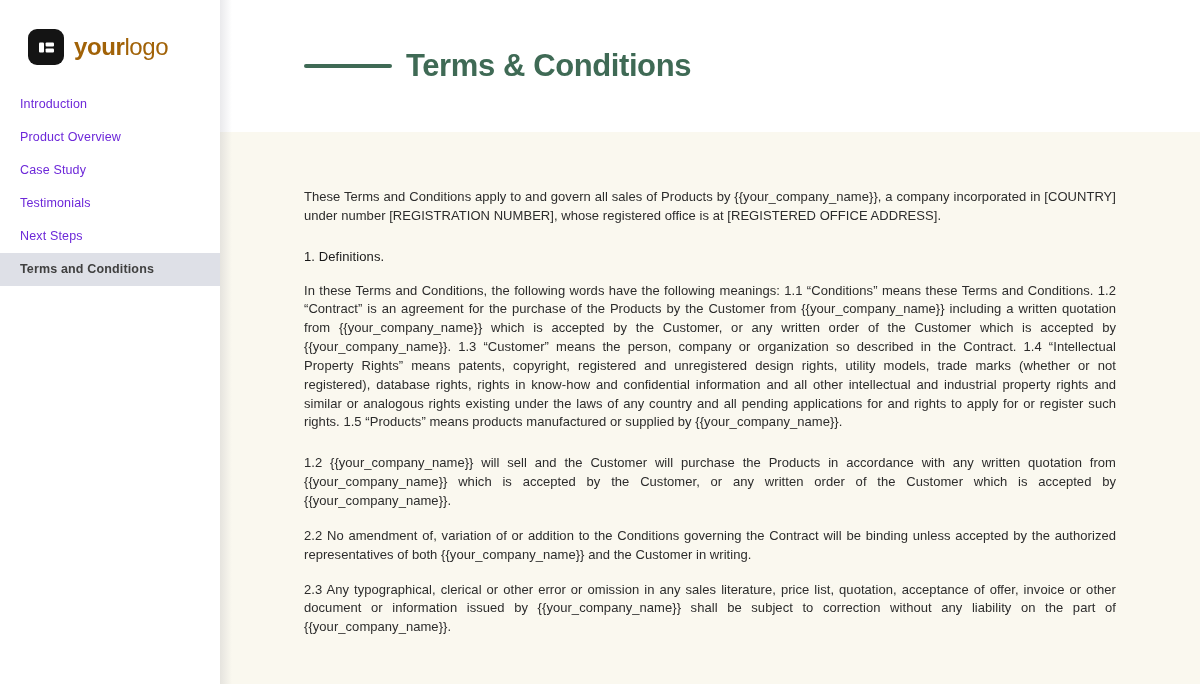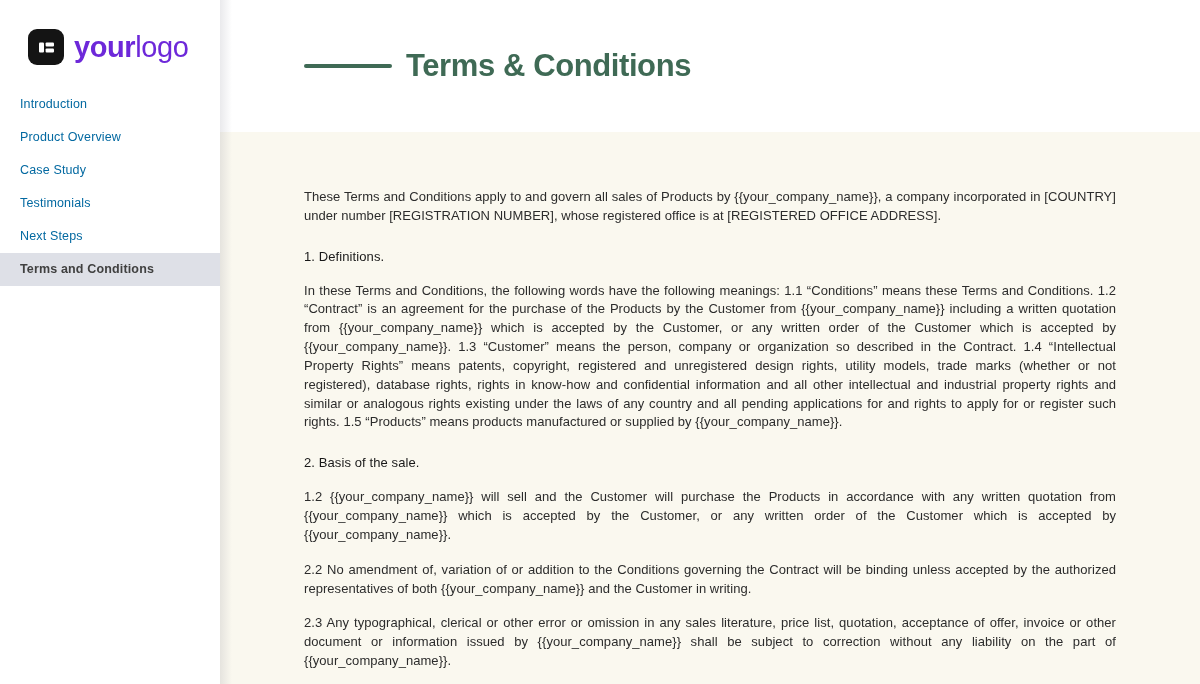--- a/index.html
+++ b/index.html
@@ -31,35 +31,35 @@
   }
   .logo-mark {
     width:36px; height:36px;
     background:#141414;
     border-radius:9px;
     display:flex; align-items:center; justify-content:center;
     flex-shrink:0;
   }
   .logo-mark svg { display:block; }
   .logo-text {
-    font-size:29px;
+    font-size:24px;
     letter-spacing:-0.4px;
-    color:#6d28d9;
+    color:#a16207;
     line-height:1;
     white-space:nowrap;
   }
   .logo-text .lt-bold { font-weight:700; }
   .logo-text .lt-light { font-weight:400; }
 
   .nav { margin-top:18px; }
   .nav-item {
     display:block;
     padding:9px 0 9px 20px;
     font-size:12.5px;
-    color:#0369a1;
+    color:#6d28d9;
     letter-spacing:0.15px;
     line-height:1.2;
     cursor:pointer;
     white-space:nowrap;
   }
   .nav-item.active {
     background:#dee0e7;
     color:#404040;
     font-weight:700;
   }
@@ -168,21 +168,20 @@
       <div class="title-row">
         <span class="title-rule"></span>
         <h1 class="page-title">Terms &amp; Conditions</h1>
       </div>
     </div>
 
     <div class="doc-body">
       <p class="lead">These Terms and Conditions apply to and govern all sales of Products by {{your_company_name}}, a company incorporated in [COUNTRY] under number [REGISTRATION NUMBER], whose registered office is at [REGISTERED OFFICE ADDRESS].</p>
       <p class="sec-head">1. Definitions.</p>
       <p class="tight">In these Terms and Conditions, the following words have the following meanings:   1.1 “Conditions” means these Terms and Conditions. 1.2 “Contract” is an agreement for the purchase of the Products by the Customer from {{your_company_name}} including a written quotation from {{your_company_name}} which is accepted by the Customer, or any written order of the Customer which is accepted by {{your_company_name}}. 1.3 “Customer” means the person, company or organization so described in the Contract. 1.4 “Intellectual Property Rights” means patents, copyright, registered and unregistered design rights, utility models, trade marks (whether or not registered), database rights, rights in know-how and confidential information and all other intellectual and industrial property rights and similar or analogous rights existing under the laws of any country and all pending applications for and rights to apply for or register such rights. 1.5 “Products” means products manufactured or supplied by {{your_company_name}}.</p>
-      <p class="sec-head">2. Basis of the sale.</p>
       <p>1.2 {{your_company_name}} will sell and the Customer will purchase the Products in accordance with any written quotation from {{your_company_name}} which is accepted by the Customer, or any written order of the Customer which is accepted by {{your_company_name}}.</p>
       <p>2.2 No amendment of, variation of or addition to the Conditions governing the Contract will be binding unless accepted by the authorized representatives of both {{your_company_name}} and the Customer in writing.</p>
       <p>2.3 Any typographical, clerical or other error or omission in any sales literature, price list, quotation, acceptance of offer, invoice or other document or information issued by {{your_company_name}} shall be subject to correction without any liability on the part of {{your_company_name}}.</p>
 
     </div>
 
   </main>
 </div>
 
 </body></html>

